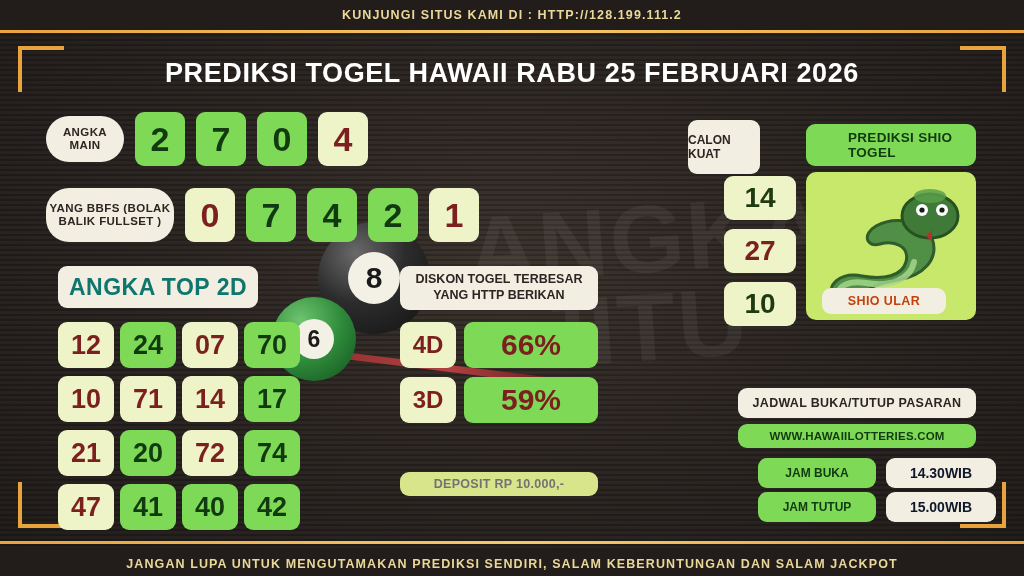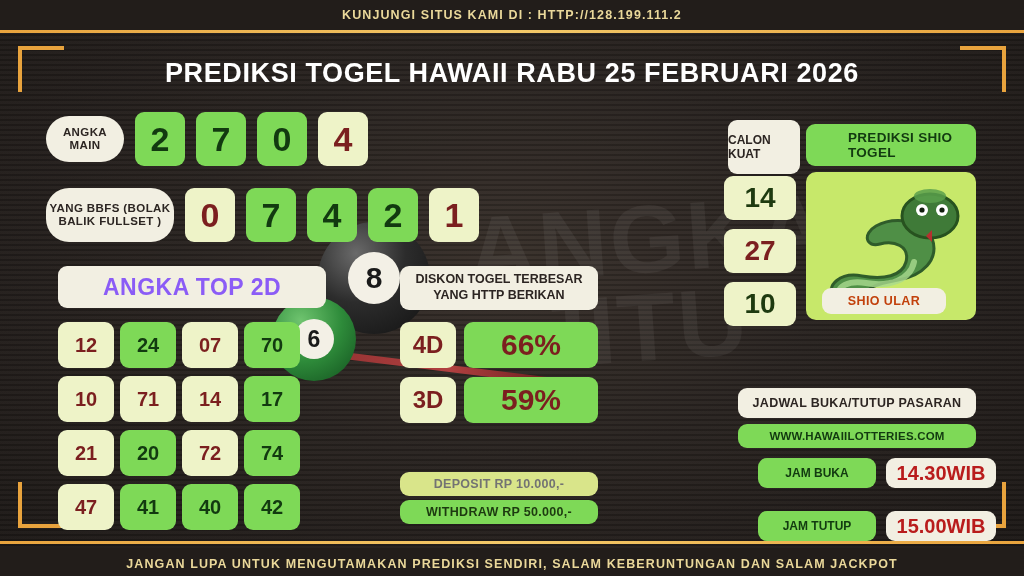--- a/index.html
+++ b/index.html
@@ -100,49 +100,49 @@
   #angka-main .caption { width: 78px; height: 46px; }
   #angka-main .cell { width: 50px; height: 54px; }
 
   
   #angka-bbfs { left: 46px; top: 188px; gap: 11px; }
   #angka-bbfs .caption { width: 128px; height: 54px; }
   #angka-bbfs .cell { width: 50px; height: 54px; }
 
   
   #top2d-head {
-    position: absolute; left: 58px; top: 266px; width: 268px; height: 42px;
-    background: #f2efe2; color: #8b5cf6; font-size: 23px; letter-spacing: .5px;
+    position: absolute; left: 58px; top: 266px; width: 200px; height: 42px;
+    background: #f2efe2; color: #0f766e; font-size: 23px; letter-spacing: .5px;
   }
   #top2d-grid {
     position: absolute; left: 58px; top: 322px;
     display: grid; grid-template-columns: repeat(4, 56px); grid-template-rows: repeat(4, 46px);
     gap: 8px 6px;
   }
-  #top2d-grid .cell { font-size: 20px; border-radius: 9px; }
+  #top2d-grid .cell { font-size: 27px; border-radius: 9px; }
 
   
   #diskon-head {
     position: absolute; left: 400px; top: 266px; width: 198px; height: 44px;
     background: #f2efe2; color: #2c2522; font-size: 12.5px; line-height: 1.25; text-align:center;
   }
   #diskon-rows { position: absolute; left: 400px; top: 322px; }
   .dr { display: flex; gap: 8px; margin-bottom: 9px; align-items: flex-end; }
   .dr .k { width: 56px; height: 46px; background: #eef3c8; color: #7b1f1f; font-size: 24px; }
   .dr .v { width: 134px; height: 46px; background: #7ed957; color: #7b1f1f; font-size: 30px; }
   #dep, #wd {
     position: absolute; left: 400px; width: 198px; height: 24px;
     font-size: 12.5px; letter-spacing: .3px;
   }
   #dep { top: 472px; background: #d9e58a; color: #737373; }
   #wd  { top: 500px; background: #7ed957; color: #1d3a10; }
 
   
   #calon-head {
-    position: absolute; left: 728px; top: 120px; width: 72px; height: 54px;
+    position: absolute; left: 688px; top: 120px; width: 72px; height: 54px;
     background: #f2efe2; color: #2c2522; font-size: 12px; line-height: 1.2;
   }
   #calon-nums { position: absolute; left: 724px; top: 176px; }
   #calon-nums .cell {
     width: 72px; height: 44px; margin-bottom: 9px; font-size: 28px;
   }
   #shio-head {
     position: absolute; left: 806px; top: 124px; width: 170px; height: 42px;
     background: #7ed957; color: #123a10; font-size: 13.5px; letter-spacing: .3px; padding-left: 42px;
   }
@@ -157,23 +157,23 @@
   #jadwal-head {
     position: absolute; left: 738px; top: 388px; width: 238px; height: 30px;
     background: #f2efe2; color: #2c2522; font-size: 12.5px; letter-spacing: .3px;
   }
   #jadwal-site {
     position: absolute; left: 738px; top: 424px; width: 238px; height: 24px;
     background: #7ed957; color: #123a10; font-size: 11.5px; letter-spacing: .2px;
   }
   .jrow { position: absolute; left: 738px; display: flex; gap: 10px; padding-left: 20px; }
   #jrow1 { top: 458px; }
-  #jrow2 { top: 511px; }
+  #jrow2 { top: 492px; }
   .jrow .k { width: 118px; height: 30px; background: #7ed957; color: #123a10; font-size: 12px; }
-  .jrow .v { width: 110px; height: 30px; background: #f2efe2; color: #b91c1c; font-size: 20px; }
+  .jrow .v { width: 110px; height: 30px; background: #f2efe2; color: #0f172a; font-size: 14px; }
 </style>
 </head>
 <body>
 
 <div id="stage">
 
   <div class="topbar">KUNJUNGI SITUS KAMI DI : HTTP://128.199.111.2</div>
   <div class="rule-top"></div>
 
   <div class="corner c-tl"></div>
@@ -241,21 +241,20 @@
     <div class="dr">
       <div class="pill k">4D</div>
       <div class="pill v">66%</div>
     </div>
     <div class="dr">
       <div class="pill k">3D</div>
       <div class="pill v">59%</div>
     </div>
   </div>
   <div class="pill" id="dep">DEPOSIT RP 10.000,-</div>
-  <div class="pill" id="wd">WITHDRAW RP 50.000,-</div>
 
   <div class="pill" id="calon-head">CALON KUAT</div>
   <div id="calon-nums">
     <div class="pill cell num-cream-dark">14</div>
     <div class="pill cell num-cream">27</div>
     <div class="pill cell num-cream-dark">10</div>
   </div>
 
   <div class="pill" id="shio-head">PREDIKSI SHIO TOGEL</div>
   <div id="shio-card">

